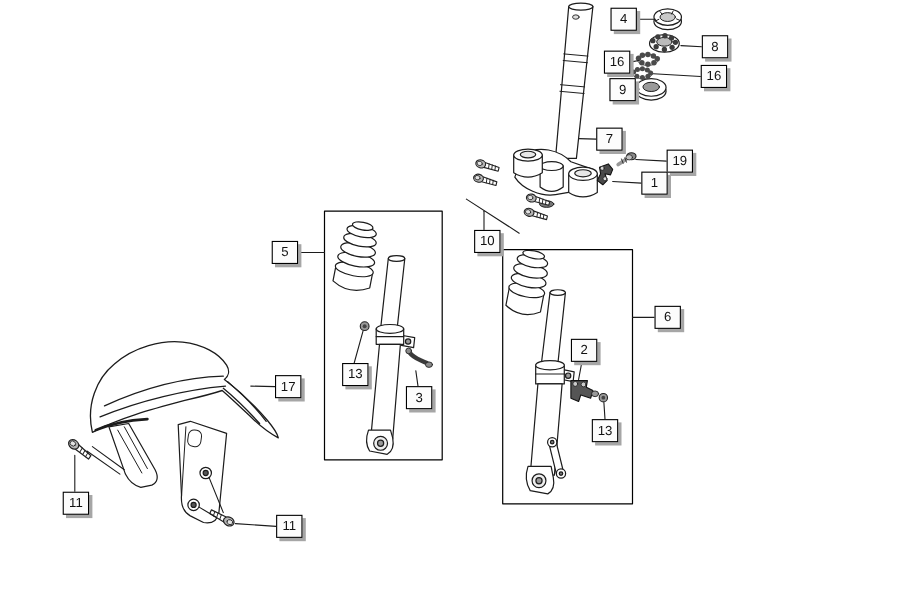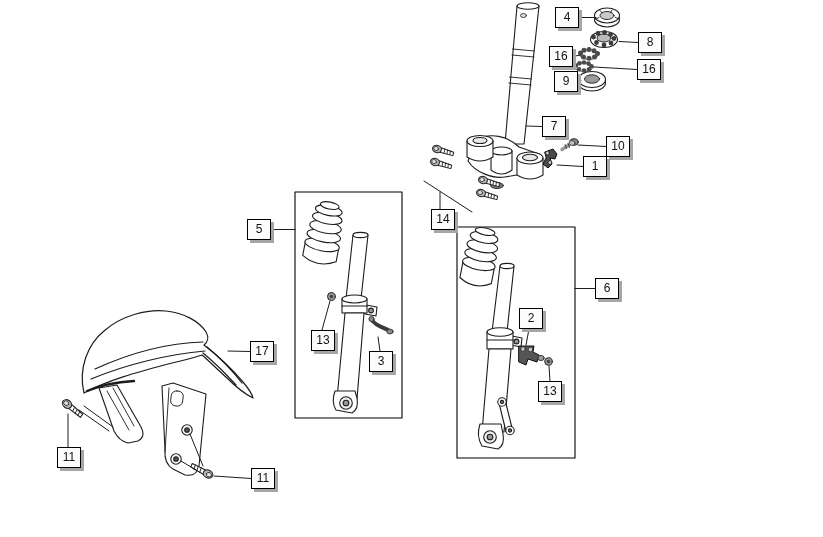--- a/index.html
+++ b/index.html
@@ -256,23 +256,23 @@
     <line x1="181" y1="461" x2="196" y2="470"></line>
   </g>
 </svg>
 
 <div class="callout" style="left:555px;top:7px">4</div>
 <div class="callout" style="left:638px;top:32px">8</div>
 <div class="callout" style="left:549px;top:46px">16</div>
 <div class="callout" style="left:637px;top:59px">16</div>
 <div class="callout" style="left:554px;top:71px">9</div>
 <div class="callout" style="left:542px;top:116px">7</div>
-<div class="callout" style="left:606px;top:136px">10</div>
+<div class="callout" style="left:606px;top:136px">19</div>
 <div class="callout" style="left:583px;top:156px">1</div>
-<div class="callout" style="left:431px;top:209px">14</div>
+<div class="callout" style="left:431px;top:209px">10</div>
 <div class="callout" style="left:247px;top:219px">5</div>
 <div class="callout" style="left:311px;top:330px">13</div>
 <div class="callout" style="left:369px;top:351px">3</div>
 <div class="callout" style="left:595px;top:278px">6</div>
 <div class="callout" style="left:519px;top:308px">2</div>
 <div class="callout" style="left:538px;top:381px">13</div>
 <div class="callout" style="left:250px;top:341px">17</div>
 <div class="callout" style="left:57px;top:447px">11</div>
 <div class="callout" style="left:251px;top:468px">11</div>
 

